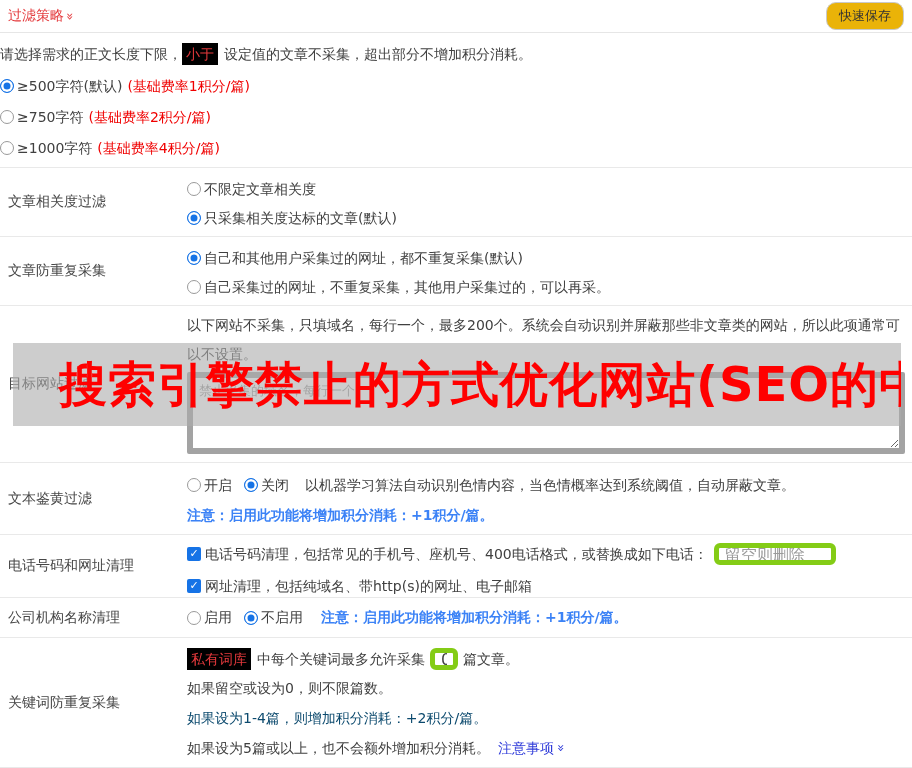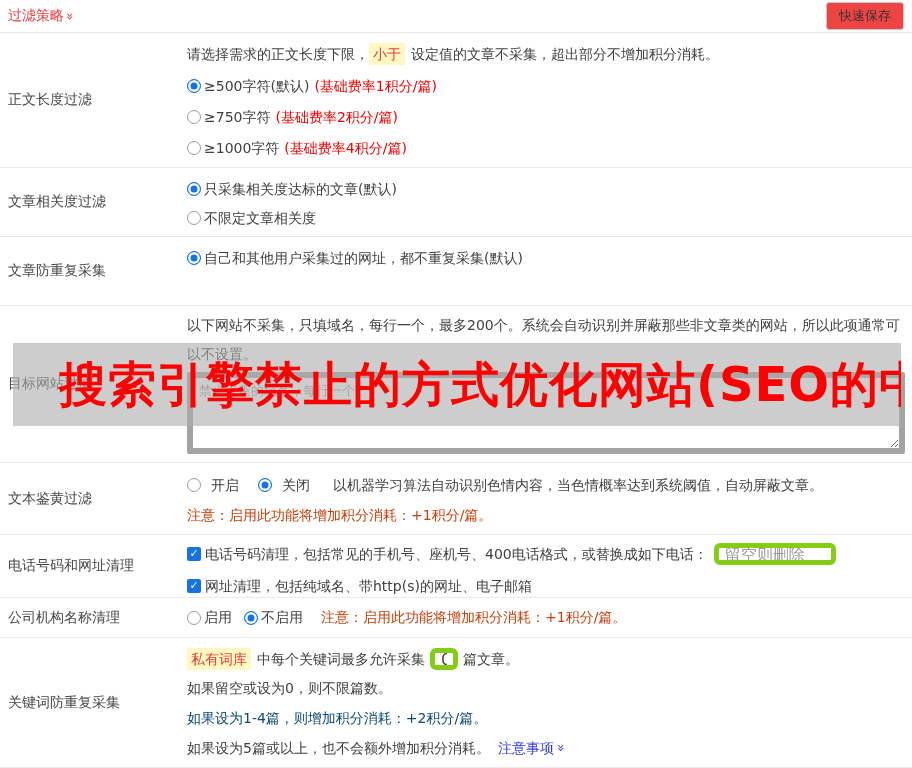--- a/index.html
+++ b/index.html
@@ -5,41 +5,41 @@
   * { box-sizing: border-box; margin: 0; padding: 0; }
   html,body { width:912px; height:768px; overflow:hidden; background:#fff;
     font-family:"DejaVu Sans","Liberation Sans",sans-serif; font-size:14px; color:#404040; }
   #page { position:relative; width:912px; height:768px; }
 
   
   .topbar { height:33px; display:flex; align-items:center; padding:0 8px; border-bottom:1px solid #e6e6e6; }
   .topbar-title { color:#e4393c; font-size:14px; }
   .chev { display:inline-block; transform:rotate(90deg); font-size:13px; margin-left:3px; color:#e4393c; }
   .chev.blue { color:#2f3bd9; }
-  .save-btn { margin-left:auto; background:#ef4444; border:1px solid #c9c9c9; border-radius:3px;
+  .save-btn { margin-left:auto; background:#eab308; border:1px solid #c9c9c9; border-radius:10px;
     padding:4px 12px; font-size:13px; color:#333; cursor:pointer; }
 
   
   .row { display:flex; border-bottom:1px solid #e9e9e9; }
   .row:last-child { border-bottom:none; }
   .row-label { width:187px; flex:0 0 187px; display:flex; align-items:center; padding-left:8px; color:#464646; }
   .row-content { flex:1; padding-right:8px; }
   .line { line-height:20px; display:flex; align-items:center; flex-wrap:nowrap; white-space:nowrap; }
 
   
   .radio { display:inline-block; width:14px; height:14px; border-radius:50%;
     border:1px solid #9a9a9a; background:#fff; margin-right:3px; flex:0 0 14px; vertical-align:-2px; }
   .radio.checked { border:1px solid #1673e6; background:#1673e6; box-shadow:inset 0 0 0 2.5px #fff, inset 0 0 0 8px #1673e6; }
   .checkbox { display:inline-block; width:14px; height:14px; border-radius:2px; background:#1673e6;
     color:#fff; font-size:11px; line-height:14px; text-align:center; margin-right:4px; flex:0 0 14px; }
 
   .fee { color:#f00000; margin-left:5px; }
-  .note { color:#c2410c; font-weight:400; }
+  .note { color:#3b82f6; font-weight:700; }
   .red-line { color:#0c4a6e; }
-  .chip { background:#fef9c3; color:#e4393c; padding:1px 4px; margin-right:6px; }
+  .chip { background:#000000; color:#e4393c; padding:1px 4px; margin-right:6px; }
   .link { color:#2f3bd9; cursor:pointer; margin-left:8px; }
 
   input.text-input { border:5px solid #84cc16; border-radius:6px; height:22px; padding:2px 6px;
     font-size:16px; font-family:inherit; color:#404040; }
   input.text-input::placeholder { color:#9a9a9a; }
   .phone-input { width:122px; margin-left:6px; }
   .count-input { width:28px; height:21px; text-align:center; margin:0 5px; }
 
   
   .r1 { height:135px; } .r1 .row-content { padding-top:10px; }
@@ -47,21 +47,21 @@
   .r2 { height:69px; } .r2 .row-content { padding-top:11px; }
   .r2 .line { margin-bottom:9px; }
   .r3 { height:69px;justify-content:space-between; } .r3 .row-content { padding-top:11px; }
   .r3 .line { margin-bottom:9px; }
   .r4 { height:157px; } .r4 .row-content { padding-top:5px; }
   .r4 .para { line-height:29px; white-space:normal; width:720px; }
   .domain-textarea { width:718px; height:82px; border:6px solid #a3a3a3; border-radius:2px;
     margin-top:3px; padding:4px 6px; font-family:inherit; font-size:13px; color:#404040; }
   .domain-textarea::placeholder { color:#9a9a9a; }
   .r5 { height:72px; } .r5 .row-content { padding-top:12px; }
-  .r5 .line { margin-bottom:10px;gap:7px; }
+  .r5 .line { margin-bottom:10px; }
   .r5 .radio + .opt-label { margin-right:12px; }
   .r5 .inline-desc { margin-left:4px; }
   .r6 { height:63px; } .r6 .row-content { padding-top:6px; }
   .r6 .line { margin-bottom:6px; height:26px; }
   .r7 { height:40px; } .r7 .row-content { display:flex; align-items:center; }
   .r7 .radio + .opt-label { margin-right:12px; }
   .r7 .note { margin-left:6px; }
   .r8 { height:130px; } .r8 .row-content { padding-top:9px; }
   .r8 .line { margin-bottom:7px; height:24px; }
   .r8 .line + .tline { height:20px; margin-bottom:10px; }
@@ -76,21 +76,20 @@
 
 <div id="page">
 
   <div class="topbar">
     <span class="topbar-title">过滤策略</span>
     <span class="chev">»</span>
     <button class="save-btn">快速保存</button>
   </div>
 
   <div class="row r1">
-    <div class="row-label">正文长度过滤</div>
     <div class="row-content">
       <div class="line">
         <span>请选择需求的正文长度下限，</span>
         <span class="chip">小于</span>
         <span>设定值的文章不采集，超出部分不增加积分消耗。</span>
       </div>
       <div class="line">
         <span class="radio checked"></span>
         <span class="opt-label">≥500字符(默认)</span>
         <span class="fee">(基础费率1积分/篇)</span>
@@ -105,36 +104,40 @@
         <span class="opt-label">≥1000字符</span>
         <span class="fee">(基础费率4积分/篇)</span>
       </div>
     </div>
   </div>
 
   <div class="row r2">
     <div class="row-label">文章相关度过滤</div>
     <div class="row-content">
       <div class="line">
+        <span class="radio"></span>
+        <span class="opt-label">不限定文章相关度</span>
+      </div>
+      <div class="line">
         <span class="radio checked"></span>
         <span class="opt-label">只采集相关度达标的文章(默认)</span>
-      </div>
-      <div class="line">
-        <span class="radio"></span>
-        <span class="opt-label">不限定文章相关度</span>
       </div>
     </div>
   </div>
 
   <div class="row r3">
     <div class="row-label">文章防重复采集</div>
     <div class="row-content">
       <div class="line">
         <span class="radio checked"></span>
         <span class="opt-label">自己和其他用户采集过的网址，都不重复采集(默认)</span>
+      </div>
+      <div class="line">
+        <span class="radio"></span>
+        <span class="opt-label">自己采集过的网址，不重复采集，其他用户采集过的，可以再采。</span>
       </div>
     </div>
   </div>
 
   <div class="row r4">
     <div class="row-label">目标网站过滤</div>
     <div class="row-content">
       <div class="para">以下网站不采集，只填域名，每行一个，最多200个。系统会自动识别并屏蔽那些非文章类的网站，所以此项通常可以不设置。</div>
       <textarea class="domain-textarea" placeholder="禁止采集的域名，每行一个" style=""></textarea>
     </div>

